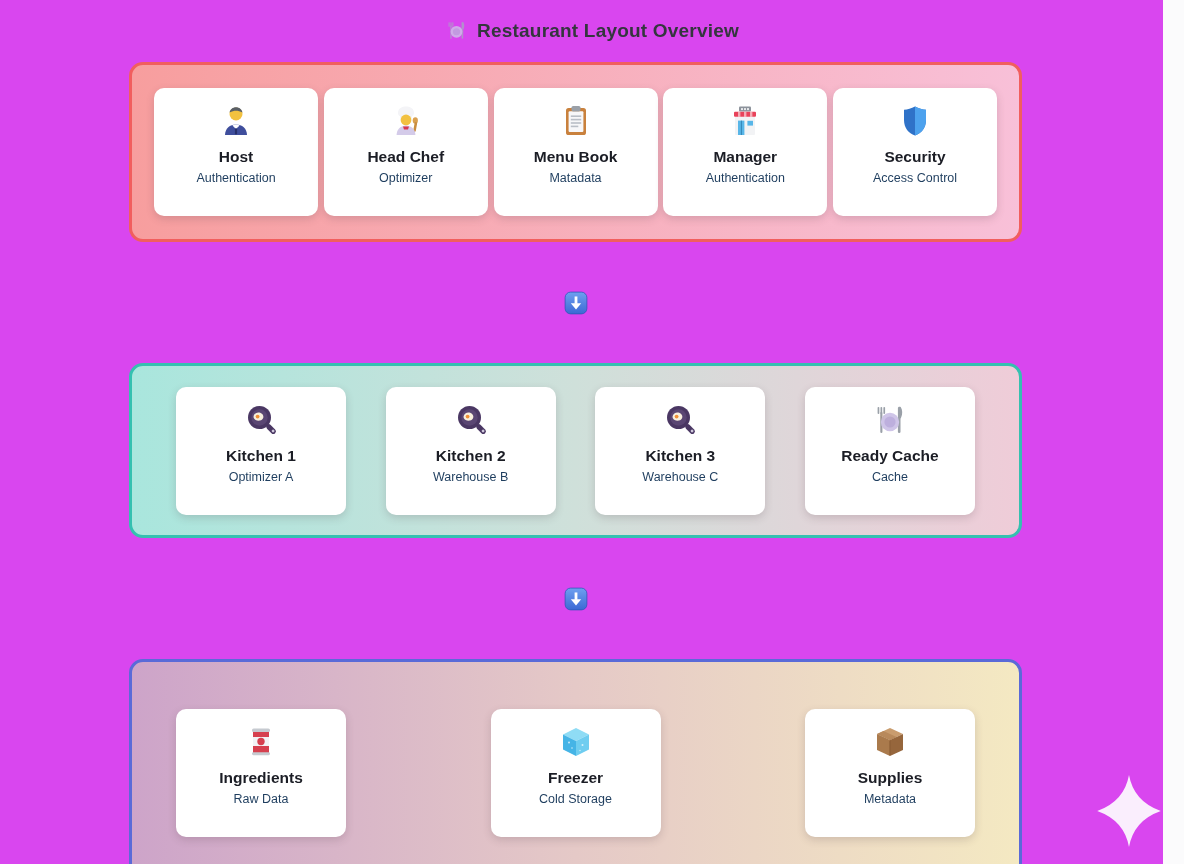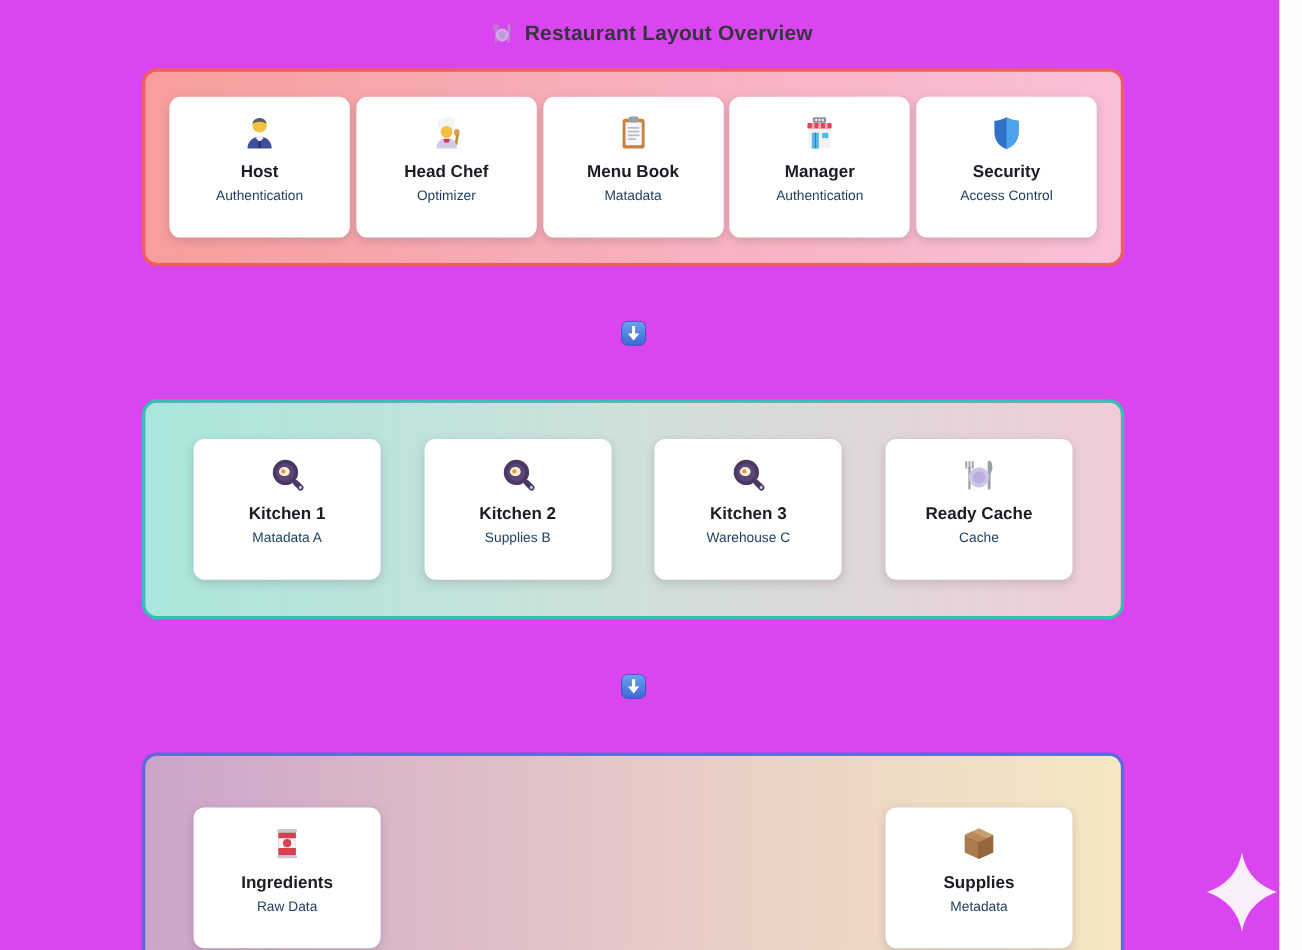--- a/index.html
+++ b/index.html
@@ -23,21 +23,21 @@
   .title-icon svg { width:100%; height:100%; display:block; }
   h1.page-title {
     font-size:19px; font-weight:700; color:#34363e; letter-spacing:.2px;
   }
   .tier {
     width:893px; margin-left:129px;
     border:3px solid #999; border-radius:14px;
     display:flex; align-items:center; justify-content:space-between;
   }
   .tier-front { margin-top:14px; height:180px; padding:0 22px; }
-  .tier-mid   { height:200px; padding:0 44px; }
+  .tier-mid   { height:175px; padding:0 44px; }
   .tier-back  { height:228px; padding:0 44px; }
   .arrow-row {
     width:893px; margin-left:129px; height:121px;
     display:flex; align-items:center; justify-content:center;
   }
   .arrow-row svg { width:28px; height:28px; display:block; }
   .card {
     background:#ffffff; border-radius:10px; height:128px;
     box-shadow:0 3px 9px rgba(80,60,70,.20);
     display:flex; flex-direction:column; align-items:center;
@@ -193,38 +193,38 @@
             <rect x="0" y="-2.6" width="11.5" height="5.2" rx="2.6" fill="#4a3763"></rect>
             <circle cx="8.6" cy="0" r="1.4" fill="#cfc8dc"></circle>
           </g>
           <circle cx="16.5" cy="15.5" r="11.5" fill="#4a3763"></circle>
           <circle cx="16.5" cy="15.5" r="8.2" fill="#5a4673"></circle>
           <path d="M10.6 14.2c.6-2.8 3.8-4.4 6.6-3.4 2.6.9 4 3.6 2.7 5.8-1.3 2.3-5 2.9-7.3 1.4-1.6-1-2.3-2.3-2-3.8z" fill="#f7efdd"></path>
           <circle cx="14.6" cy="14.6" r="1.9" fill="#f09035"></circle>
         </svg>
       </div>
       <div class="card-title">Kitchen 1</div>
-      <div class="card-sub">Matadata A</div>
+      <div class="card-sub">Optimizer A</div>
     </div>
 
     <div class="card card-w170">
       <div class="icon">
         <svg viewBox="0 0 36 36">
           <g transform="translate(24,23) rotate(45)">
             <rect x="0" y="-2.6" width="11.5" height="5.2" rx="2.6" fill="#4a3763"></rect>
             <circle cx="8.6" cy="0" r="1.4" fill="#cfc8dc"></circle>
           </g>
           <circle cx="16.5" cy="15.5" r="11.5" fill="#4a3763"></circle>
           <circle cx="16.5" cy="15.5" r="8.2" fill="#5a4673"></circle>
           <path d="M10.6 14.2c.6-2.8 3.8-4.4 6.6-3.4 2.6.9 4 3.6 2.7 5.8-1.3 2.3-5 2.9-7.3 1.4-1.6-1-2.3-2.3-2-3.8z" fill="#f7efdd"></path>
           <circle cx="14.6" cy="14.6" r="1.9" fill="#f09035"></circle>
         </svg>
       </div>
       <div class="card-title">Kitchen 2</div>
-      <div class="card-sub">Supplies B</div>
+      <div class="card-sub">Warehouse B</div>
     </div>
 
     <div class="card card-w170">
       <div class="icon">
         <svg viewBox="0 0 36 36">
           <g transform="translate(24,23) rotate(45)">
             <rect x="0" y="-2.6" width="11.5" height="5.2" rx="2.6" fill="#4a3763"></rect>
             <circle cx="8.6" cy="0" r="1.4" fill="#cfc8dc"></circle>
           </g>
           <circle cx="16.5" cy="15.5" r="11.5" fill="#4a3763"></circle>
@@ -275,20 +275,37 @@
           <path d="M10 13h16v9H10z" fill="#f2f3f5"></path>
           <circle cx="18" cy="17.5" r="3.7" fill="#d6404f"></circle>
           <rect x="9" y="4.6" width="18" height="3.4" rx="1.6" fill="#c6cad0"></rect>
           <rect x="9" y="28.2" width="18" height="3" rx="1.4" fill="#c6cad0"></rect>
         </svg>
       </div>
       <div class="card-title">Ingredients</div>
       <div class="card-sub">Raw Data</div>
     </div>
 
+    <div class="card card-w170">
+      <div class="icon">
+        <svg viewBox="0 0 36 36">
+          <path d="M18 4 31 10.5 18 17 5 10.5Z" fill="#8fdcf5"></path>
+          <path d="M5 10.5 18 17v15L5 25.5Z" fill="#45b4e6"></path>
+          <path d="M31 10.5 18 17v15l13-6.5Z" fill="#6fcdf0"></path>
+          <g fill="#ffffff" opacity=".7">
+            <circle cx="11" cy="18.5" r="1"></circle>
+              <circle cx="14" cy="24" r=".8"></circle>
+              <circle cx="24.5" cy="21" r="1"></circle>
+              <circle cx="22" cy="26.5" r=".7"></circle>
+          </g>
+        </svg>
+      </div>
+      <div class="card-title">Freezer</div>
+      <div class="card-sub">Cold Storage</div>
+    </div>
 
     <div class="card card-w170">
       <div class="icon">
         <svg viewBox="0 0 36 36">
           <path d="M18 4 31 10 18 16 5 10Z" fill="#c99c6e"></path>
           <path d="M11.5 7 24.5 13 18 16 5 10Z" fill="#b8895b"></path>
           <path d="M5 10 18 16v16L5 26Z" fill="#aa7a4c"></path>
           <path d="M31 10 18 16v16l13-6Z" fill="#96663c"></path>
           <path d="M17 16.5v15.2l2-1V16.5l-1 .5z" fill="#8a5c34" opacity=".6"></path>
         </svg>

